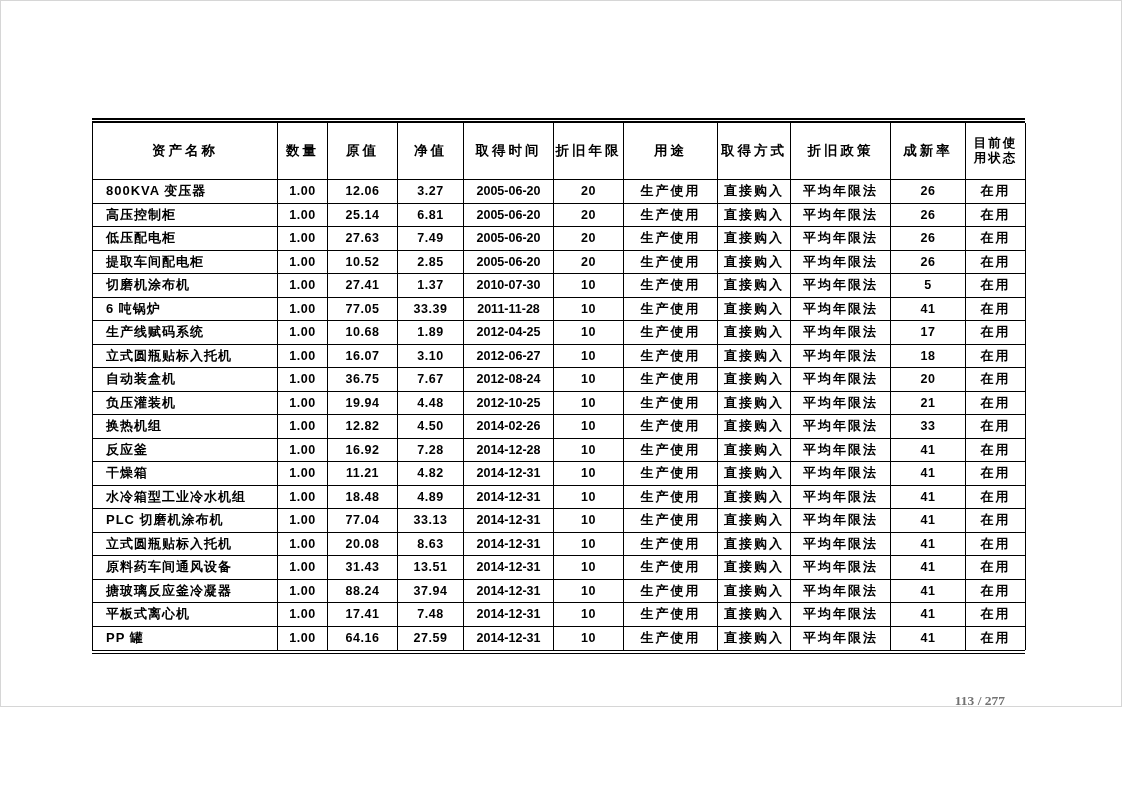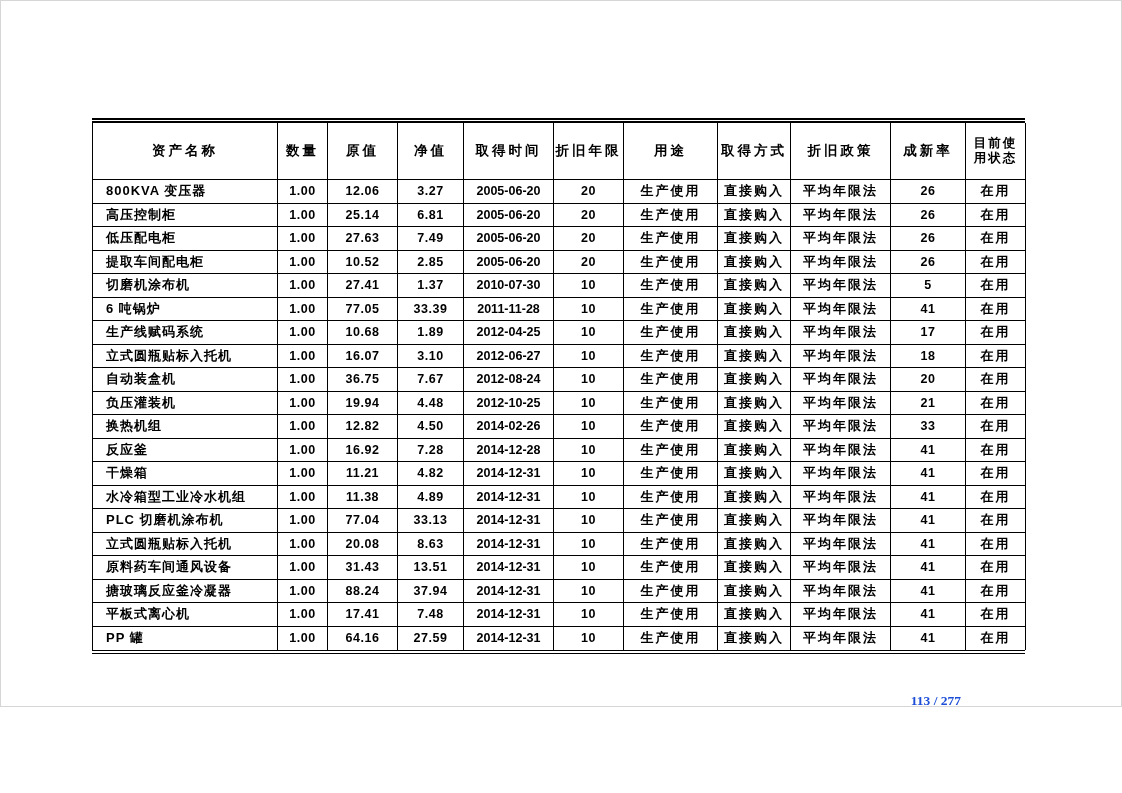--- a/index.html
+++ b/index.html
@@ -85,28 +85,28 @@
     letter-spacing: 0;
   }
   table.asset-table td.cell-usage,
   table.asset-table td.cell-method,
   table.asset-table td.cell-policy,
   table.asset-table td.cell-status {
     letter-spacing: 2px;
   }
   .page-footer {
     position: absolute;
-    left: 884px;
+    left: 928px;
     top: 693px;
     width: 104px;
     text-align: center;
     font-family: "Liberation Serif", "DejaVu Serif", serif;
     font-weight: 700;
     font-size: 13.5px;
-    color: #1d4ed8;
+    color: #737373;
   }
 </style>
 </head>
 <body>
 
 <div class="screen">
 
   <div class="table-wrap">
     <table class="asset-table">
       <colgroup>
@@ -303,21 +303,21 @@
             <td class="cell-dep_years">10</td>
             <td class="cell-usage">生产使用</td>
             <td class="cell-method">直接购入</td>
             <td class="cell-policy">平均年限法</td>
             <td class="cell-newness_rate">41</td>
             <td class="cell-status">在用</td>
           </tr>
           <tr>
             <td class="cell-name">水冷箱型工业冷水机组</td>
             <td class="cell-qty">1.00</td>
-            <td class="cell-original_value">11.38</td>
+            <td class="cell-original_value">18.48</td>
             <td class="cell-net_value">4.89</td>
             <td class="cell-acquired_date">2014-12-31</td>
             <td class="cell-dep_years">10</td>
             <td class="cell-usage">生产使用</td>
             <td class="cell-method">直接购入</td>
             <td class="cell-policy">平均年限法</td>
             <td class="cell-newness_rate">41</td>
             <td class="cell-status">在用</td>
           </tr>
           <tr>

